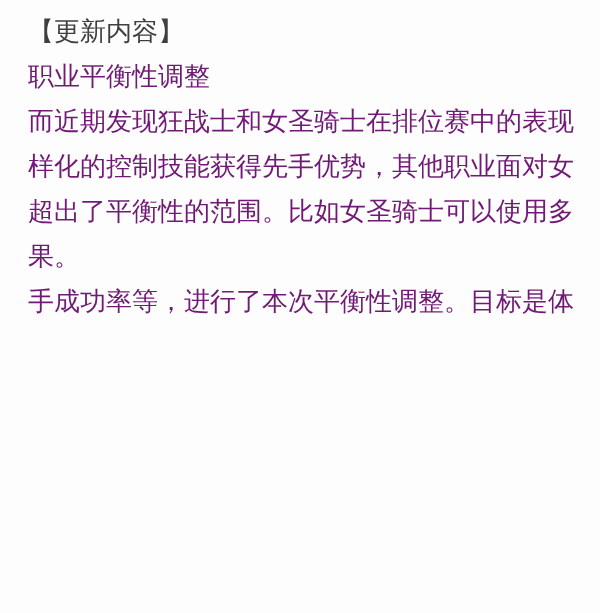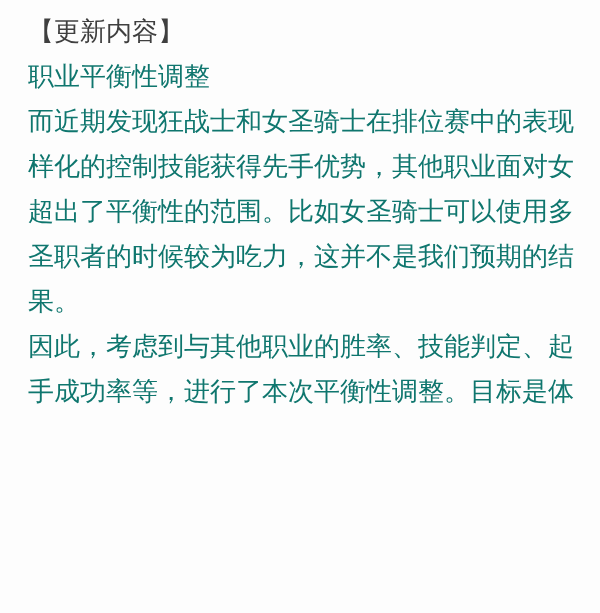--- a/index.html
+++ b/index.html
@@ -15,21 +15,21 @@
   }
   .page {
     box-sizing: border-box;
     width: 540px;
     height: 613px;
     padding: 9px 24px 0 28px;
   }
   .text-line {
     font-size: 26px;
     line-height: 45px;
-    color: #0f766e;
+    color: #701a75;
     white-space: nowrap;
     letter-spacing: 0px;
     text-rendering: optimizeLegibility;
   }
   .heading-line {
     font-size: 26px;
     line-height: 45px;
     color: #3f3f3f;
     font-weight: 500;
     white-space: nowrap;
@@ -38,18 +38,16 @@
 </head>
 <body>
 
 <div class="page">
   <div class="heading-line">【更新内容】</div>
   <div class="text-line">职业平衡性调整</div>
   <div>
       <div class="text-line">而近期发现狂战士和女圣骑士在排位赛中的表现</div>
       <div class="text-line">样化的控制技能获得先手优势，其他职业面对女</div>
       <div class="text-line">超出了平衡性的范围。比如女圣骑士可以使用多</div>
-      <div class="text-line">圣职者的时候较为吃力，这并不是我们预期的结</div>
       <div class="text-line">果。</div>
-      <div class="text-line">因此，考虑到与其他职业的胜率、技能判定、起</div>
       <div class="text-line">手成功率等，进行了本次平衡性调整。目标是体</div>
     </div>
 </div>
 
 </body></html>

